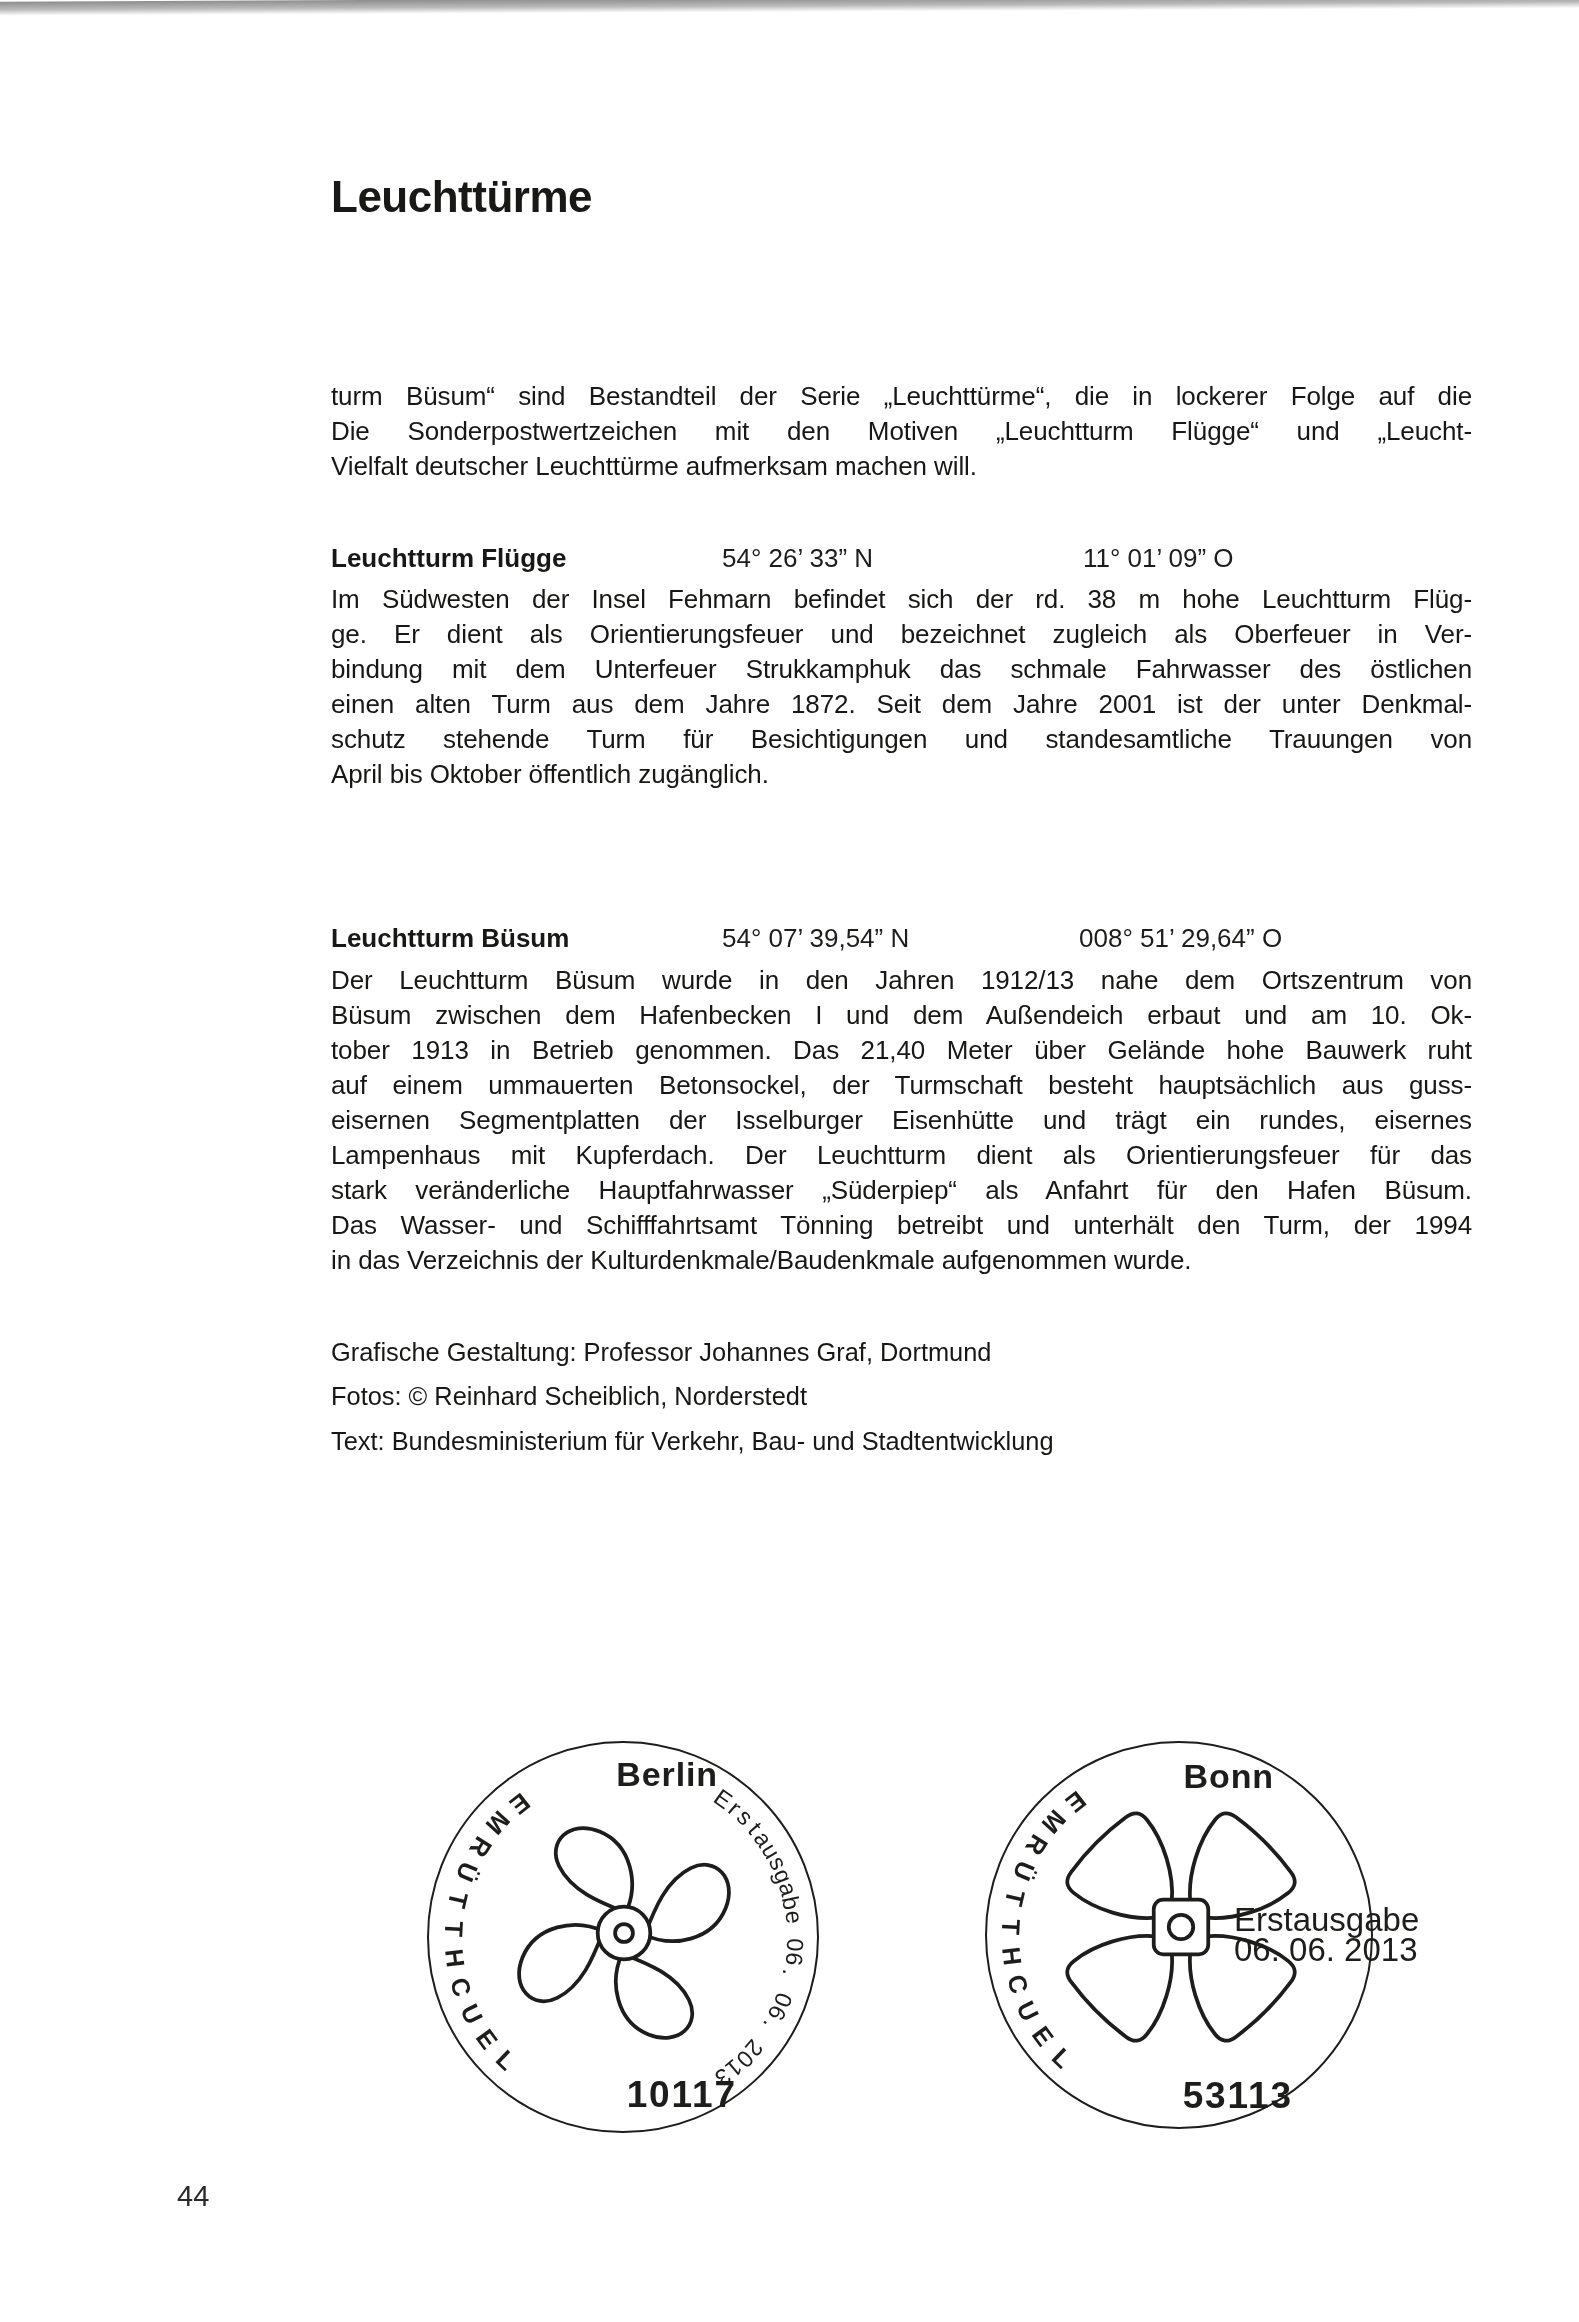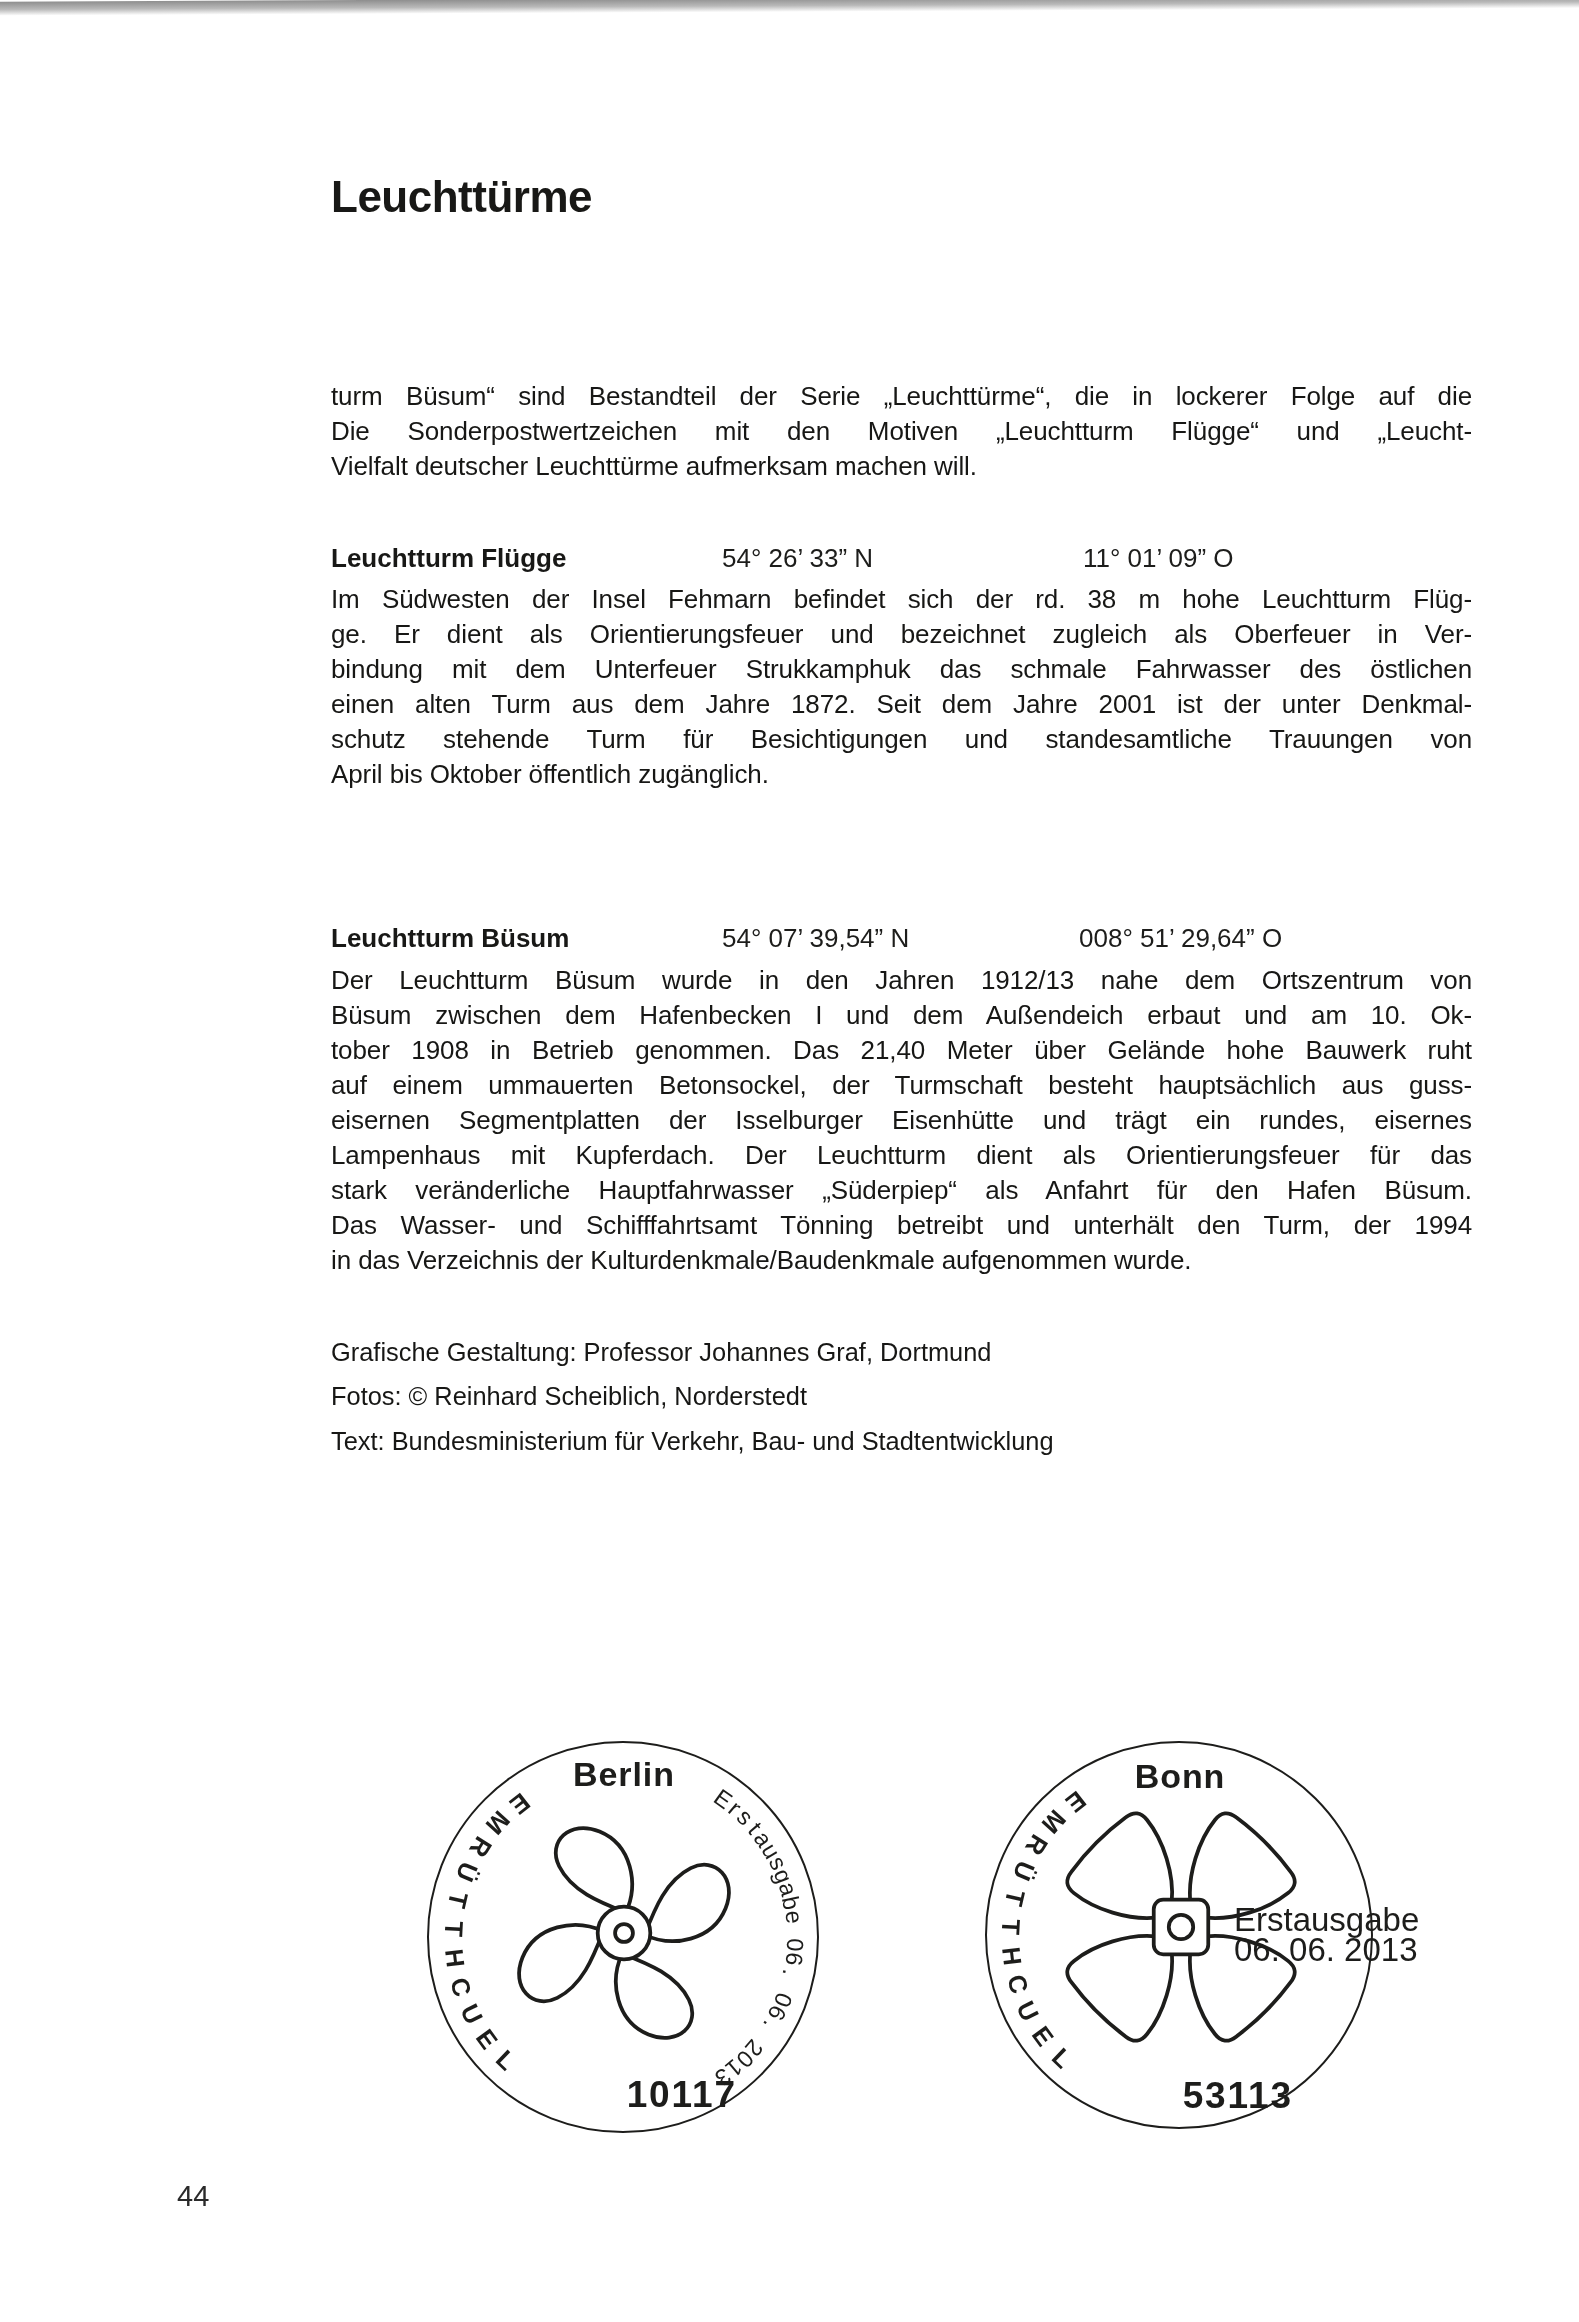--- a/index.html
+++ b/index.html
@@ -26,21 +26,21 @@
   }
   .tline{height:35px;line-height:35px;text-align:justify;text-align-last:justify;}
   .tline.last{text-align-last:left;}
   .sec-row{position:absolute;left:0;top:0;width:1579px;height:35px;line-height:35px;font-size:26px;}
   .sec-head{position:absolute;left:331px;font-weight:700;color:#181816;}
   .coord-n{position:absolute;left:722px;color:#1d1d1b;}
   .coord-o{position:absolute;left:1083px;color:#1d1d1b;}
   .credit-line{position:absolute;left:331px;height:35px;line-height:35px;font-size:25.4px;color:#171715;}
   .page-number{position:absolute;left:177px;top:2182px;font-size:29px;line-height:29px;color:#2a2a2a;}
   .stamp-ring{position:absolute;border:2.8px solid #1d1d1b;border-radius:50%;background:transparent;}
-  .stamp-city{position:absolute;font-weight:700;font-size:34px;letter-spacing:0.9px;color:#1d1d1b;text-align:center;}
+  .stamp-city{position:absolute;font-weight:700;font-size:34px;letter-spacing:0.9px;color:#1d1d1b;text-align:right;}
   .stamp-code{position:absolute;font-weight:700;font-size:37px;letter-spacing:1.9px;color:#1d1d1b;text-align:right;}
   .stamp-fd-line{position:absolute;font-size:33px;color:#1d1d1b;line-height:28px;}
   .arc-letter{
     position:absolute;width:38px;height:32px;line-height:32px;
     text-align:center;color:#1d1d1b;transform-origin:50% 50%;
   }
   .propeller-svg{position:absolute;}
 </style>
 </head>
 <body>
@@ -74,21 +74,21 @@
 
   <div class="sec-row" style="top:921px;">
     <span class="sec-head">Leuchtturm Büsum</span>
     <span class="coord-n">54° 07’ 39,54” N</span>
     <span class="coord-o" style="left:1079px;">008° 51’ 29,64” O</span>
   </div>
 
   <div class="para" style="top:963px;">
       <div class="tline">Der Leuchtturm Büsum wurde in den Jahren 1912/13 nahe dem Ortszentrum von</div>
       <div class="tline">Büsum zwischen dem Hafenbecken I und dem Außendeich erbaut und am 10. Ok-</div>
-      <div class="tline">tober 1908 in Betrieb genommen. Das 21,40 Meter über Gelände hohe Bauwerk ruht</div>
+      <div class="tline">tober 1913 in Betrieb genommen. Das 21,40 Meter über Gelände hohe Bauwerk ruht</div>
       <div class="tline">auf einem ummauerten Betonsockel, der Turmschaft besteht hauptsächlich aus guss-</div>
       <div class="tline">eisernen Segmentplatten der Isselburger Eisenhütte und trägt ein rundes, eisernes</div>
       <div class="tline">Lampenhaus mit Kupferdach. Der Leuchtturm dient als Orientierungsfeuer für das</div>
       <div class="tline">stark veränderliche Hauptfahrwasser „Süderpiep“ als Anfahrt für den Hafen Büsum.</div>
       <div class="tline">Das Wasser- und Schifffahrtsamt Tönning betreibt und unterhält den Turm, der 1994</div>
       <div class="tline last">in das Verzeichnis der Kulturdenkmale/Baudenkmale aufgenommen wurde.</div>
     </div>
 
   <div class="credit-line" style="top:1335px;">Grafische Gestaltung: Professor Johannes Graf, Dortmund</div>
   <div class="credit-line" style="top:1379px;">Fotos: © Reinhard Scheiblich, Norderstedt</div>

